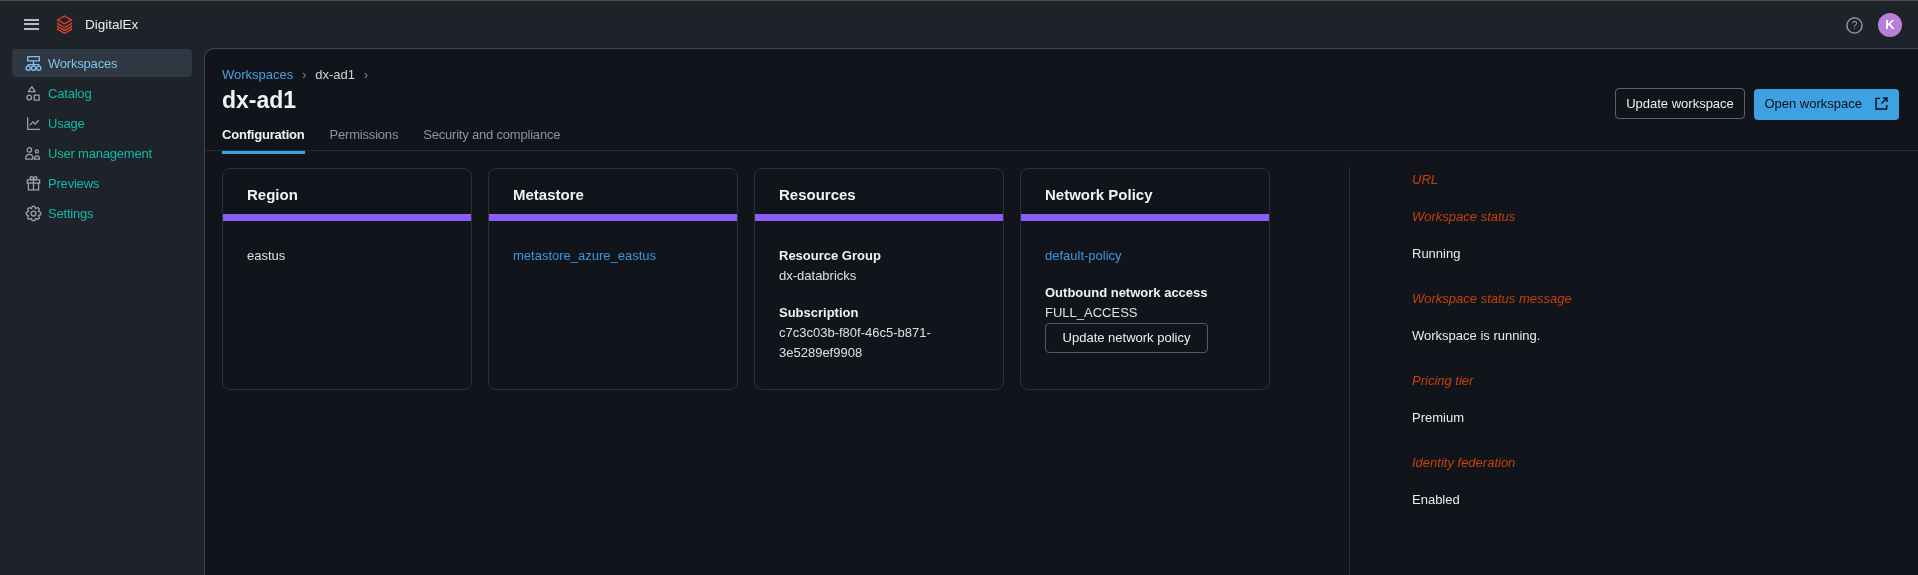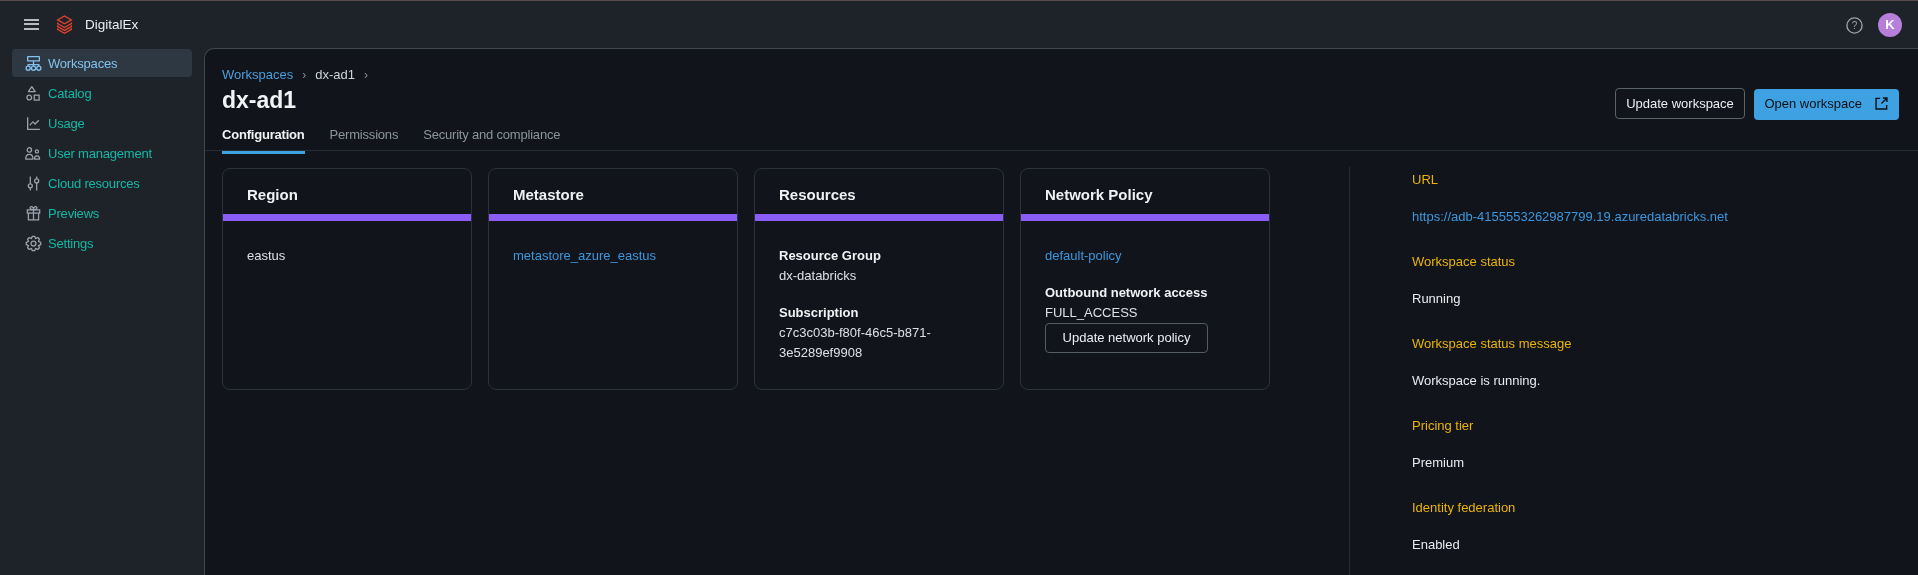--- a/index.html
+++ b/index.html
@@ -53,21 +53,21 @@
   color:#eff1f3; border-bottom:7px solid #8b5cf6; }
 .card .body { padding:25px 24px 0 24px; font-size:13px; color:#dde0e3; line-height:20px; }
 .card .body a { color:#3d96dd; text-decoration:none; }
 .card .body b { color:#f0f2f4; }
 .gap { height:17px; }
 .npbtn { display:inline-block; height:30px; line-height:28px; width:163px; text-align:center;
   border:1px solid #545c64; border-radius:4px; color:#eceef0; font-size:13px; }
 
 .vdiv { position:absolute; left:1144px; top:118px; width:1px; bottom:0; background:#272d34; }
 .rpanel { position:absolute; left:1207px; top:123px; font-size:13px; line-height:16px; }
-.rpanel .lbl { color:#eab308; margin-bottom:21px; }
+.rpanel .lbl { color:#c2410c; margin-bottom:21px;font-style:italic; }
 .rpanel .val { color:#e9ebed; font-size:13px; margin-bottom:29px; }
 .rpanel a { color:#3d96dd; text-decoration:none; }
 </style>
 </head>
 <body>
 <div class="topline"></div>
 <div class="topbar">
   <div class="burger">
       <div></div>
       <div></div>
@@ -118,28 +118,20 @@
       <svg width="17" height="17" viewBox="0 0 16 16" fill="none" stroke="#9aa3ab" stroke-width="1.2">
         <circle cx="4.1" cy="4.6" r="2.05"></circle>
         <path d="M0.7 13.2 C0.7 10.4 2.1 8.9 4.1 8.9 C6.1 8.9 7.5 10.4 7.5 13.2 Z" stroke-linejoin="round"></path>
         <circle cx="11.2" cy="6" r="1.45"></circle>
         <path d="M8.9 13.2 C8.9 11.3 9.9 10.3 11.3 10.3 C12.7 10.3 13.7 11.3 13.7 13.2 Z" stroke-linejoin="round"></path>
       </svg>
       <span>User management</span>
     </div>
     <div class="item">
       <svg width="17" height="17" viewBox="0 0 16 16" fill="none" stroke="#9aa3ab" stroke-width="1.2">
-        <path d="M5 1.5 V8.3 M5 12.1 V14.5 M11 1.5 V3.7 M11 7.5 V14.5"></path>
-        <circle cx="5" cy="10.2" r="1.9"></circle>
-        <circle cx="11" cy="5.6" r="1.9"></circle>
-      </svg>
-      <span>Cloud resources</span>
-    </div>
-    <div class="item">
-      <svg width="17" height="17" viewBox="0 0 16 16" fill="none" stroke="#9aa3ab" stroke-width="1.2">
         <rect x="2.2" y="4.6" width="11.6" height="3"></rect>
         <path d="M3.2 7.6 V14 H12.8 V7.6 M8 4.6 V14"></path>
         <path d="M8 4.4 C5.5 4.4 4.6 3.3 4.8 2.3 C5 1.4 6.6 1.2 7.4 2.2 C8 3 8 4.4 8 4.4 C8 4.4 8 3 8.6 2.2 C9.4 1.2 11 1.4 11.2 2.3 C11.4 3.3 10.5 4.4 8 4.4 Z"></path>
       </svg>
       <span>Previews</span>
     </div>
     <div class="item">
       <svg width="17" height="17" viewBox="0 0 16 16" fill="none" stroke="#9aa3ab" stroke-width="1.2">
         <circle cx="8" cy="8" r="2.3"></circle>
         <path stroke-linejoin="round" d="M6.09 3.38 L6.87 1.19 L9.13 1.19 L9.91 3.38 L12.01 2.39 L13.61 3.99 L12.62 6.09 L14.81 6.87 L14.81 9.13 L12.62 9.91 L13.61 12.01 L12.01 13.61 L9.91 12.62 L9.13 14.81 L6.87 14.81 L6.09 12.62 L3.99 13.61 L2.39 12.01 L3.38 9.91 L1.19 9.13 L1.19 6.87 L3.38 6.09 L2.39 3.99 L3.99 2.39 Z"></path>
@@ -188,21 +180,20 @@
         <div class="gap"></div>
         <b>Outbound network access</b><br>FULL_ACCESS<br>
         <span class="npbtn">Update network policy</span>
       </div>
     </div>
   </div>
 
   <div class="vdiv"></div>
   <div class="rpanel">
     <div class="lbl">URL</div>
-    <div class="val"><a>https://adb-4155553262987799.19.azuredatabricks.net</a></div>
     <div class="lbl">Workspace status</div>
     <div class="val">Running</div>
     <div class="lbl">Workspace status message</div>
     <div class="val">Workspace is running.</div>
     <div class="lbl">Pricing tier</div>
     <div class="val">Premium</div>
     <div class="lbl">Identity federation</div>
     <div class="val">Enabled</div>
   </div>
 </div>

